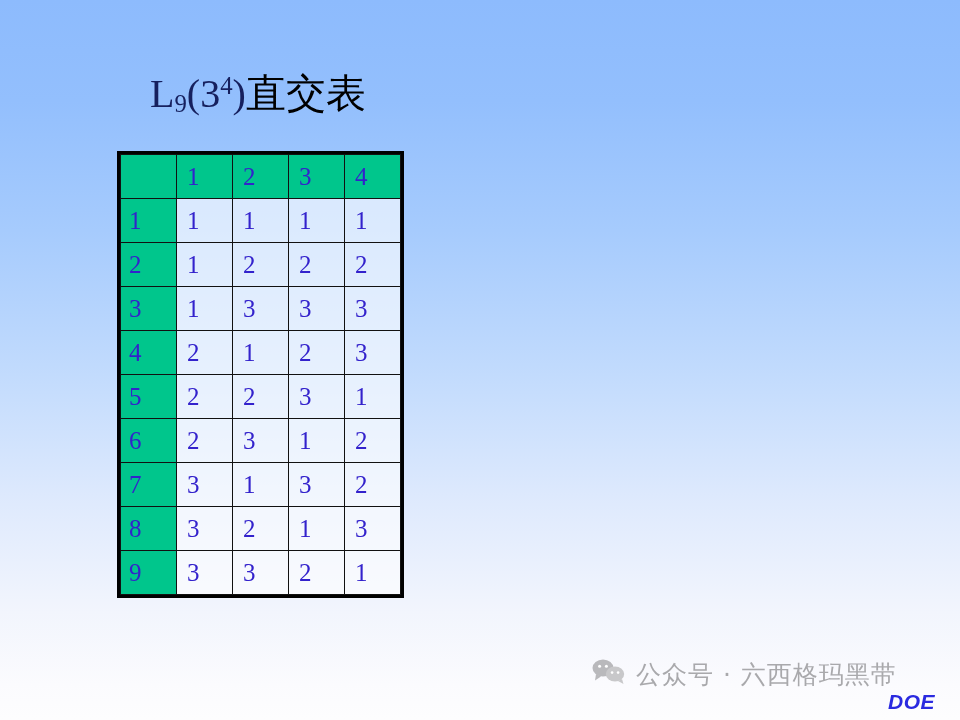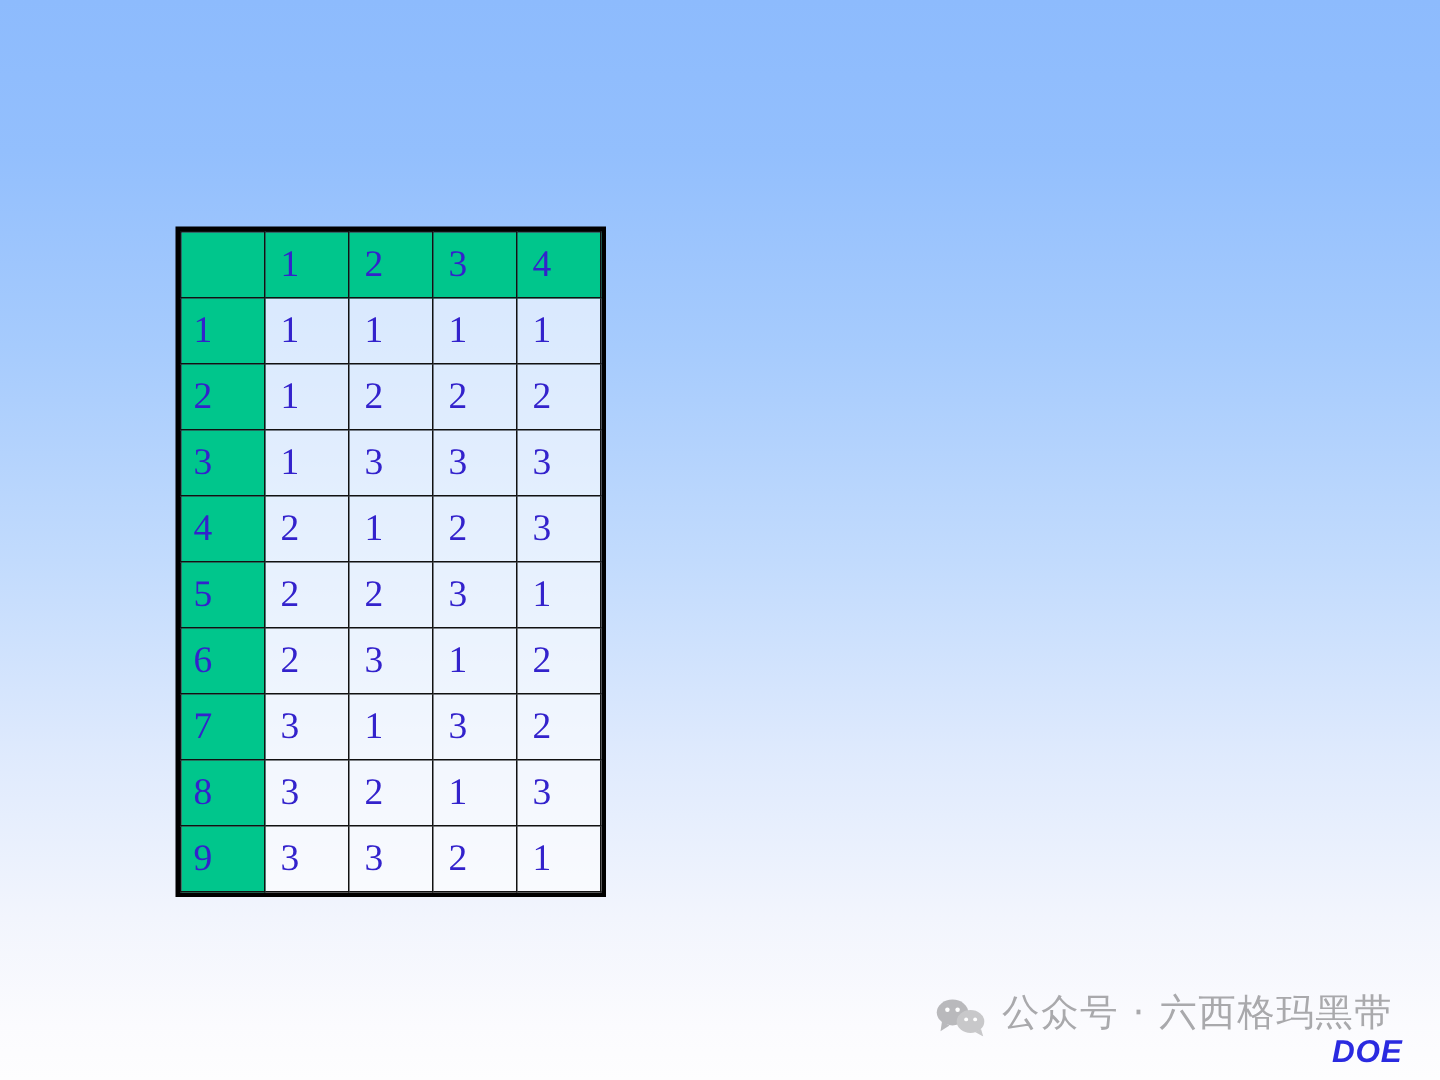--- a/index.html
+++ b/index.html
@@ -97,24 +97,24 @@
     padding-left: 10px;
   }
   table.oa tr.headrow td.hdr.colhdr {
     text-align: left;
     padding-left: 10px;
   }
 
   
   #watermark {
     position: absolute;
-    left: 624px;
+    left: 592px;
     top: 658px;
     display: flex;
-    align-items: flex-end;
+    align-items: flex-start;
     gap: 10px;
   }
   #wechat-icon {
     width: 34px;
     height: 26px;
     display: block;
   }
   #wm-text {
     font-family: "DejaVu Sans", "Liberation Sans", sans-serif;
     font-size: 25px;
@@ -132,20 +132,23 @@
     font-size: 21px;
     color: #2a2ae0;
     letter-spacing: 0.5px;
   }
 </style>
 </head>
 <body>
 
 <div id="slide">
 
+  <div id="title-block">
+    <span class="title-latin"><span>L</span><sub>9</sub><span>(3</span><sup>4</sup><span>)</span></span><span class="title-cjk">直交表</span>
+  </div>
 
   <div id="oa-table-wrap">
     <table class="oa">
       <tbody>
         <tr class="headrow">
           <td class="hdr"></td>
           <td class="hdr colhdr">1</td>
           <td class="hdr colhdr">2</td>
           <td class="hdr colhdr">3</td>
           <td class="hdr colhdr">4</td>

